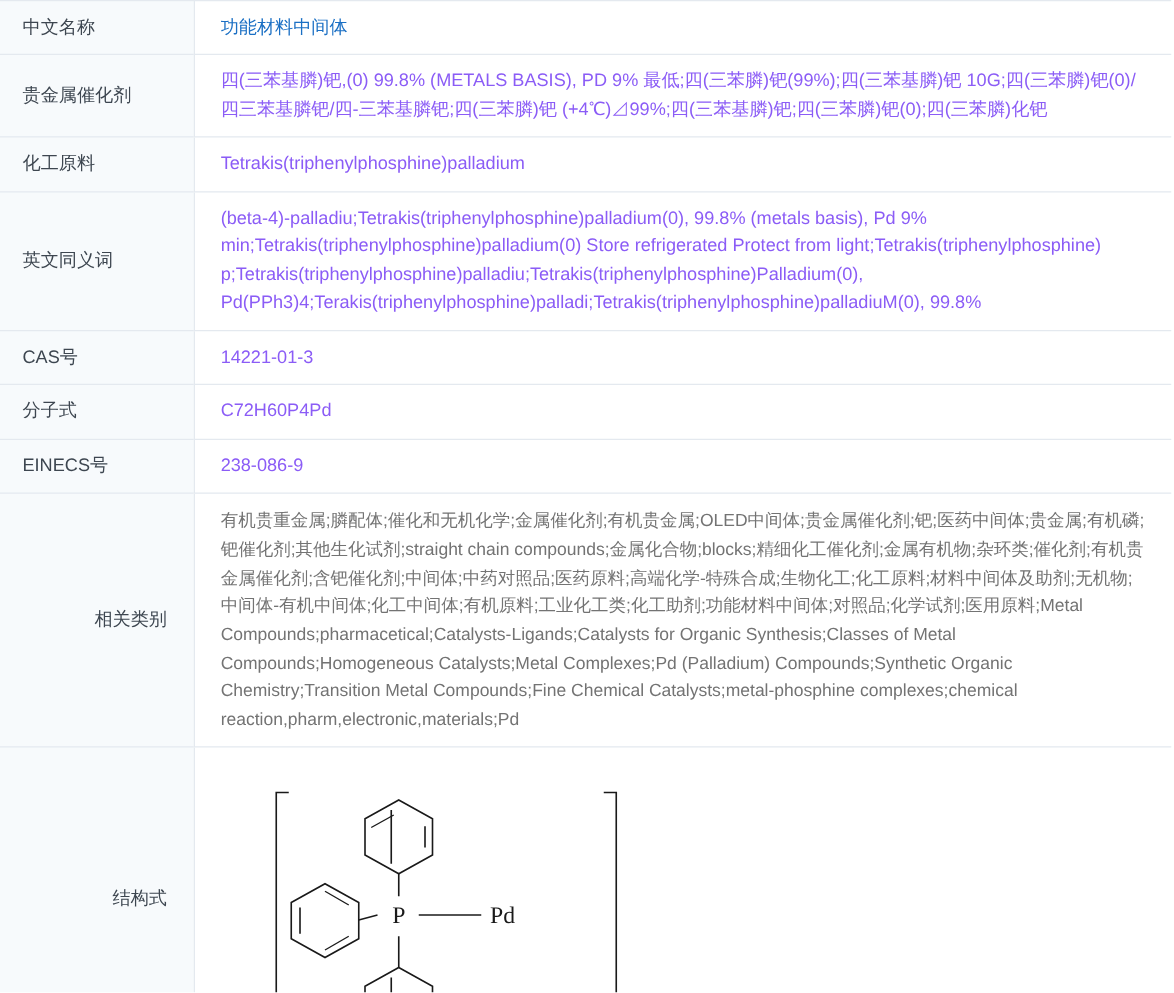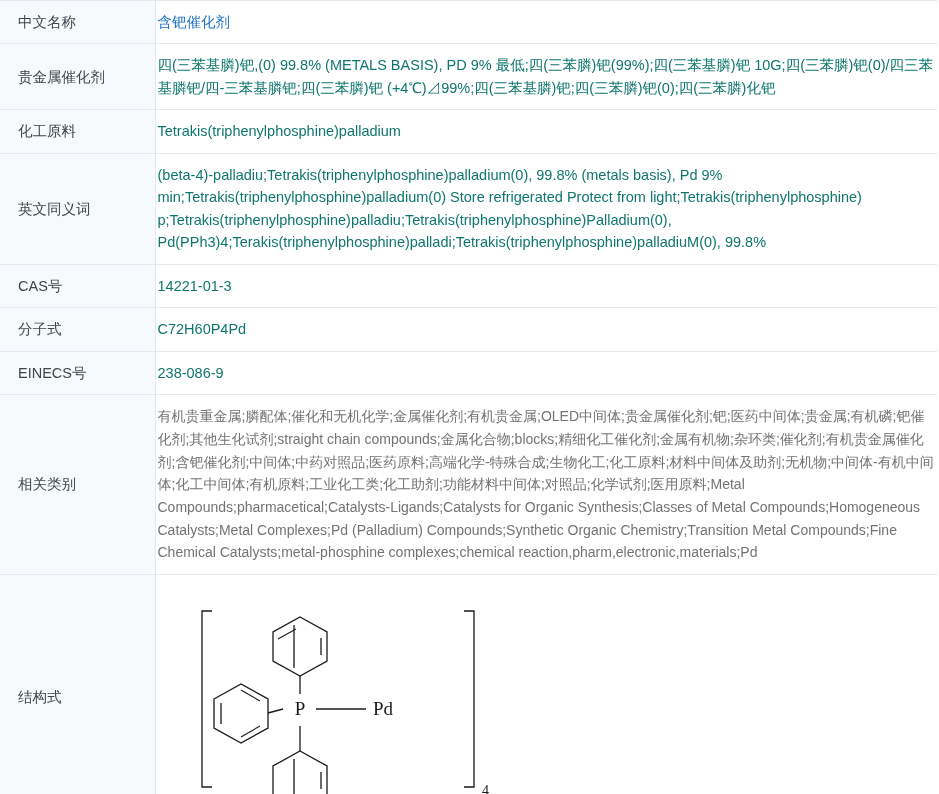--- a/index.html
+++ b/index.html
@@ -20,69 +20,69 @@
     width: 937px;
     border-collapse: collapse;
     table-layout: fixed;
     margin: 0;
   }
   table.props tr {
     border-bottom: 1px solid #e4e9ef;
   }
   table.props td {
     vertical-align: middle;
-    padding: 10px 2px;
+    padding: 10px 21px;
     font-size: 14.5px;
     line-height: 1.55;
     color: #333a42;
     border-top: 1px solid #e4e9ef;
   }
   table.props td.label {
     width: 155px;
     background: #f7fafc;
     color: #3d4650;
     font-size: 14.5px;
     padding-left: 18px;
     border-right: 1px solid #e4e9ef;
     white-space: nowrap;
   }
   table.props td.value {
-    color: #0f766e;
+    color: #8b5cf6;
     word-break: break-word;
   }
   table.props td.value.link {
     color: #1a6fc4;
   }
   table.props td.value.cats {
     color: #737373;
     font-size: 14px;
     line-height: 1.62;
   }
   td.struct-cell {
     padding: 0;
     height: 210px;
     text-align: left;
   }
   .struct-wrap {
     padding: 14px 0 10px 30px;
   }
-  .label-mid { vertical-align: middle; }
+  .label-mid { vertical-align: middle; text-align: right; }
   svg { display: block; }
 </style>
 </head>
 <body>
 
 <div id="page">
 
   <table class="props">
     <tbody>
 
       <tr>
         <td class="label">中文名称</td>
-        <td class="value link">含钯催化剂</td>
+        <td class="value link">功能材料中间体</td>
       </tr>
 
       <tr>
         <td class="label">贵金属催化剂</td>
         <td class="value">四(三苯基膦)钯,(0) 99.8% (METALS BASIS), PD 9% 最低;四(三苯膦)钯(99%);四(三苯基膦)钯 10G;四(三苯膦)钯(0)/四三苯基膦钯/四-三苯基膦钯;四(三苯膦)钯 (+4℃)⊿99%;四(三苯基膦)钯;四(三苯膦)钯(0);四(三苯膦)化钯</td>
       </tr>
 
       <tr>
         <td class="label">化工原料</td>
         <td class="value">Tetrakis(triphenylphosphine)palladium</td>

